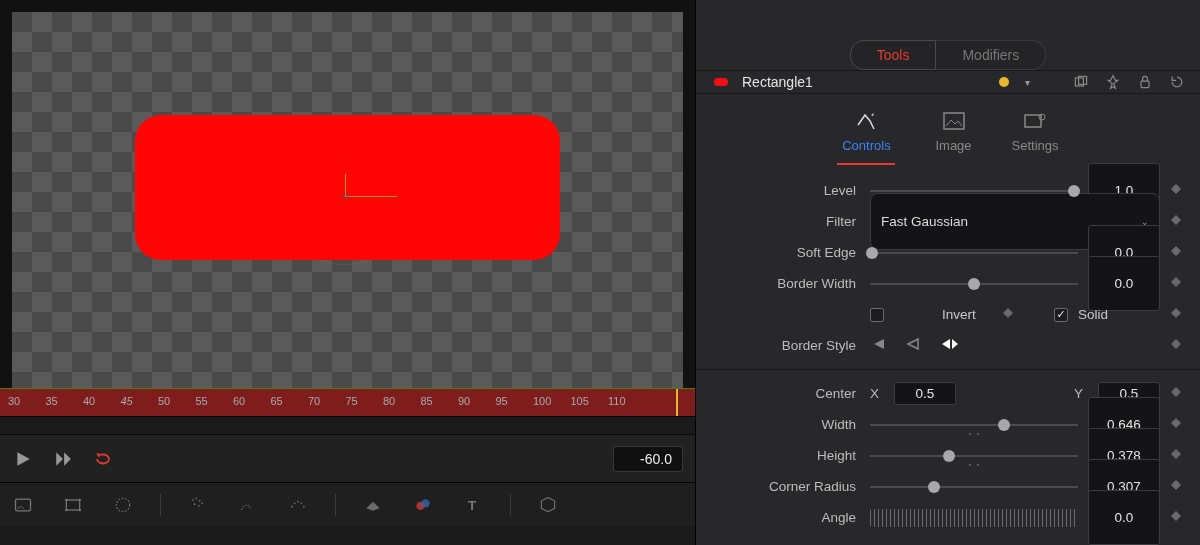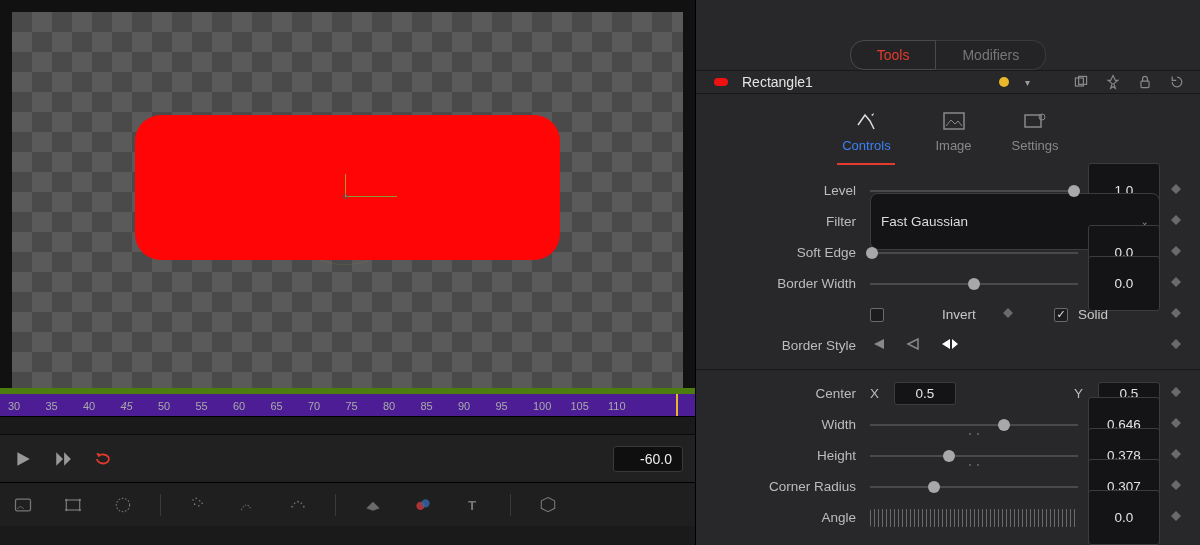--- a/index.html
+++ b/index.html
@@ -16,21 +16,21 @@
     background-size:40px 40px;
     background-position:0 0,20px 20px;
   }
   .rect-shape { position:absolute; left:135px; top:115px; width:425px; height:145px; background:#ff0505; border-radius:26px; }
   .center-handle { position:absolute; left:335px; top:186px; width:24px; height:24px; }
   .center-handle .vline{ position:absolute; left:10px; top:-12px; width:1px; height:22px; background:#aa9922;}
   .center-handle .hline{ position:absolute; left:10px; top:10px; width:52px; height:1px; background:#889933;}
   .center-handle .dot{position:absolute; left:8px; top:8px; width:5px;height:5px; border:1px solid #556; border-radius:50%;}
   .dotted-circ{position:absolute; left:275px; top:125px; width:140px; height:140px; border:1px dotted rgba(160,150,60,.35); border-radius:50%;}
   
-  .ruler { height: 28px; background:#4c1d95; border-top:6px solid #4d7c0f; position:relative; font-size:11px; color:#aaa; overflow:hidden;}
+  .ruler { height: 28px; background:#7f1d1d; border-top:1px solid #4d7c0f; position:relative; font-size:11px; color:#aaa; overflow:hidden;}
   .ruler .tick{position:absolute; top:6px; }
   .ruler .playhead{position:absolute; top:0; bottom:0; width:2px; background:#e6b62e; right:17px;}
   .track{height:18px; background:#1a1a1b; border-top:1px solid #000;}
   
   .transport{height:48px; background:#212122; display:flex; align-items:center; padding:0 12px; gap:18px; border-top:1px solid #0a0a0a;}
   .tbtn{width:22px; height:22px; color:#999; display:flex; align-items:center; justify-content:center; cursor:pointer;}
   .tbtn svg{width:18px;height:18px;fill:currentColor;}
   .loop{color:#e53b2e;}
   .spacer{flex:1;}
   .num-box{background:#0f0f10; border:1px solid #3a3a3c; border-radius:3px; color:#eee; padding:4px 10px; min-width:70px; text-align:right; font-size:14px;}

